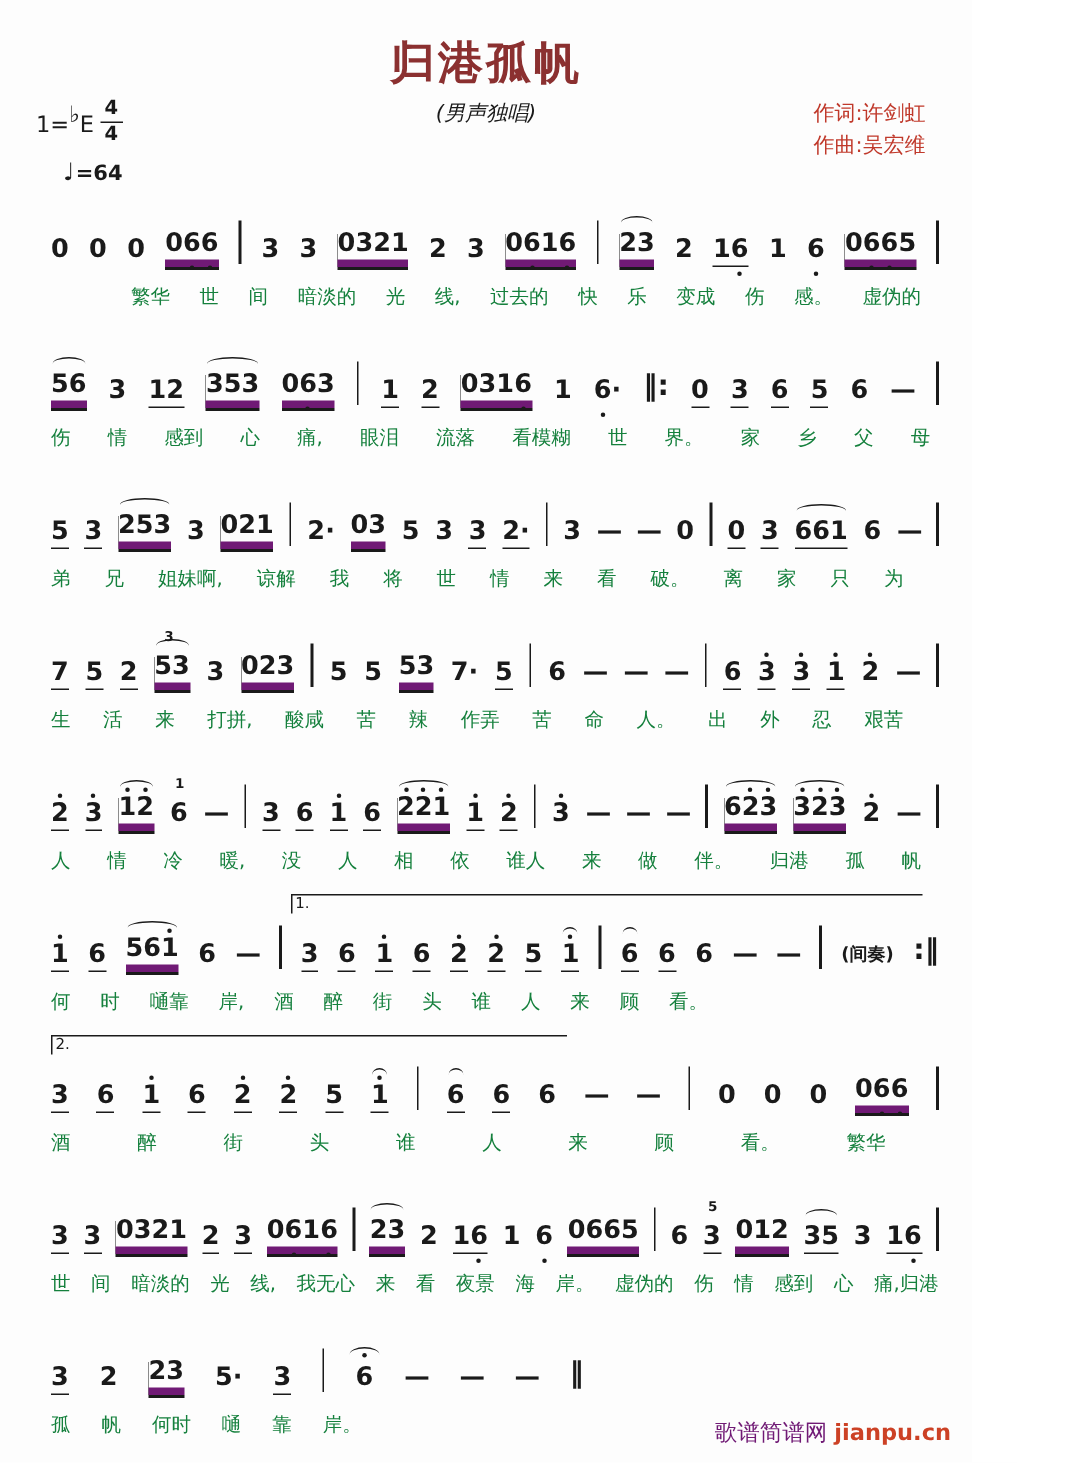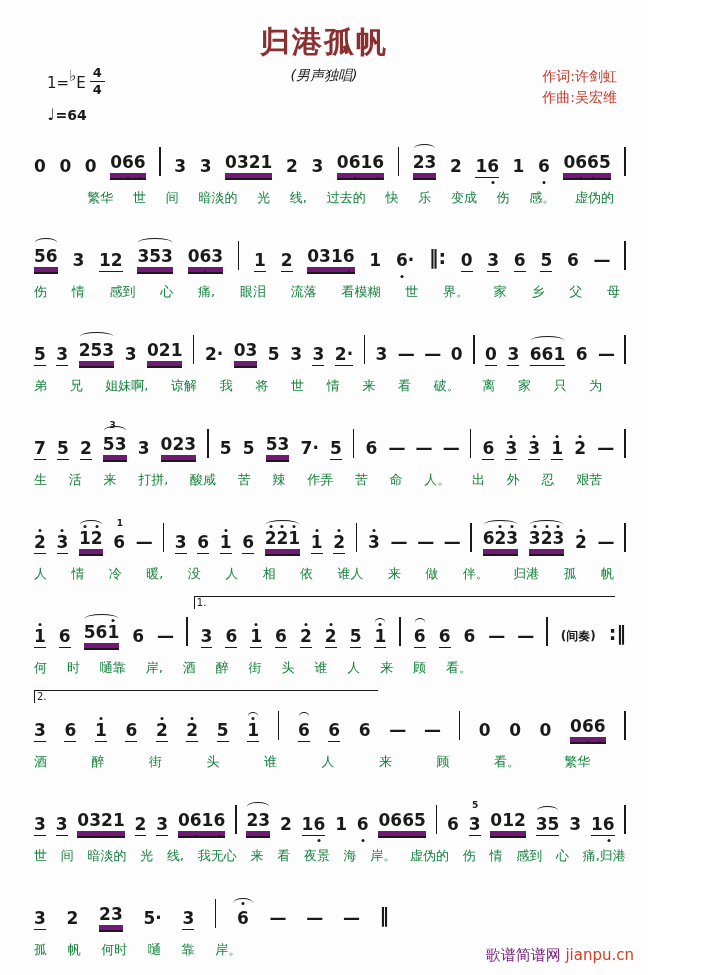--- a/index.html
+++ b/index.html
@@ -12,21 +12,21 @@
     overflow:hidden;
   }
   
   .header{position:relative;height:122px;}
   .song-title{
     text-align:center;padding-top:22px;
     font-family:"DejaVu Serif",serif;
     font-size:30px;font-weight:bold;letter-spacing:2px;
   }
   .song-subtitle{text-align:center;font-size:14px;margin-top:4px;font-style:italic;}
-  .keyblock{position:absolute;left:47px;top:66px;font-size:15px;line-height:1.1;}
+  .keyblock{position:absolute;left:24px;top:66px;font-size:15px;line-height:1.1;text-align:right;}
   .keyrow{display:flex;align-items:center;}
   .flat{font-size:15px;vertical-align:3px;position:relative;top:-4px;}
   .frac{display:inline-flex;flex-direction:column;align-items:center;margin-left:4px;font-size:13px;font-weight:bold;}
   .frac .num{border-bottom:1px solid #1a1a1a;padding:0 3px 1px;}
   .frac .den{padding-top:1px;}
   .temporow{margin-top:8px;font-size:14px;font-weight:bold;}
   .qnote{font-size:16px;margin-right:1px;}
   .credits{position:absolute;right:31px;top:66px;font-size:14px;line-height:1.5;text-align:left;}
   
   .score{padding:2px 22px 0 34px;}
@@ -67,21 +67,21 @@
   }
   .lyric{white-space:nowrap;}
   .volta{
     position:absolute;top:2px;height:12px;
     border-top:1.2px solid #1a1a1a;border-left:1.2px solid #1a1a1a;
   }
   .volta-label{position:absolute;left:2px;top:0;font-size:10px;}
   
   .watermark{position:absolute;right:14px;bottom:10px;font-size:15px;}
   .site-name{color:#701a75;}
-  .site-url{font-weight:normal;}
+  .site-url{font-weight:bold;}
 </style>
 </head>
 <body>
 
 <div class="page">
   <div class="header">
     <div class="song-title" style="color: rgb(139, 48, 48);">归港孤帆</div>
     <div class="song-subtitle">(男声独唱)</div>
     <div class="keyblock">
       <div class="keyrow">

